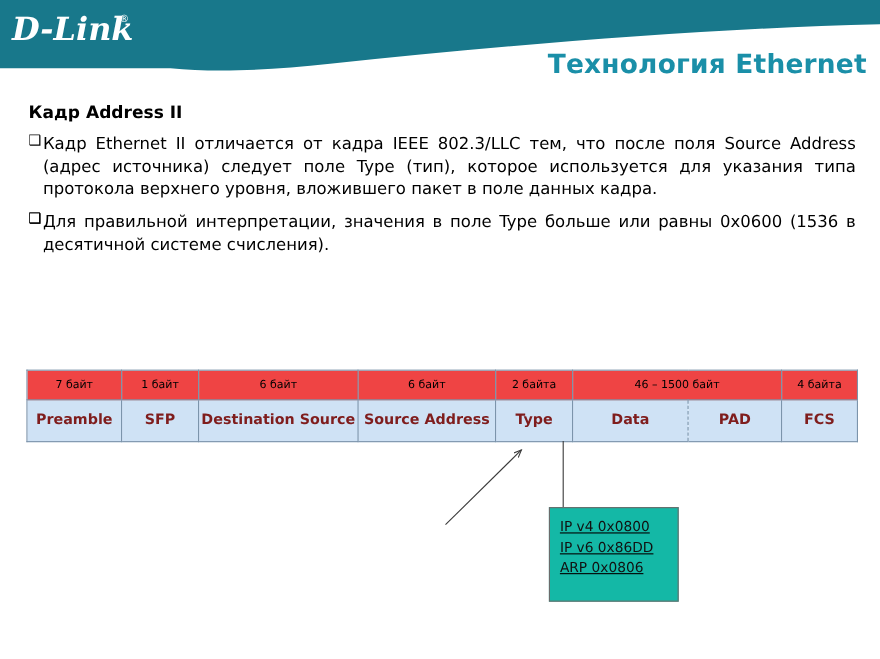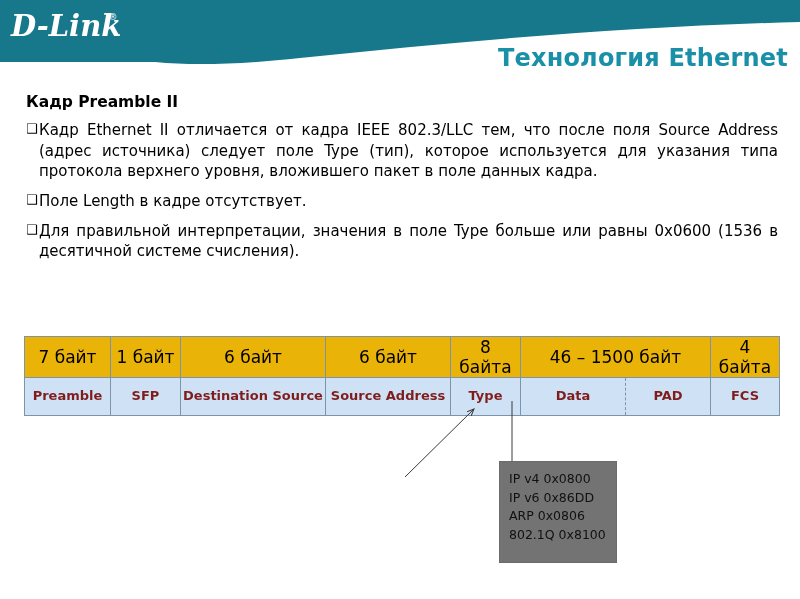--- a/index.html
+++ b/index.html
@@ -89,22 +89,22 @@
     font-family: "DejaVu Sans", sans-serif;
   }
   #frame-table td {
     border: 1px solid #7c94ab;
     text-align: center;
     vertical-align: middle;
     padding: 0 2px;
   }
   #frame-table tr.size-row td {
     height: 26px;
-    background: #eab308;
-    font-size: 17px;
+    background: #ef4444;
+    font-size: 10px;
     font-weight: normal;
     color: #000000;
   }
   #frame-table tr.field-row td {
     height: 37px;
     background: #cfe2f5;
     font-size: 13px;
     font-weight: bold;
     color: #7f1d1d;
     line-height: 1.15;
@@ -129,25 +129,26 @@
     line-height: 1.42;
     color: #1a1a1a;
     white-space: nowrap;
     font-family: "DejaVu Sans", sans-serif;
   }
   #ethertype-box {
     position: absolute;
     left: 499px;
     top: 461px;
     width: 118px;
-    height: 102px;
+    height: 86px;
     border: 1px solid #6b6b6b;
-    background: #737373;
+    background: #14b8a6;
     box-sizing: border-box;
     padding: 8px 0 0 9px;
+    text-decoration: underline;
   }
   #ethertype-box .ether-line {
     font-size: 12.5px;
     line-height: 1.48;
     color: #111111;
     white-space: nowrap;
     font-family: "DejaVu Sans", sans-serif;
   }
 </style>
 </head>
@@ -159,30 +160,29 @@
 
 <svg id="brand-logo" viewBox="0 0 300 88">
   <text x="2" y="60" font-family="DejaVu Serif, serif" font-size="58" font-weight="bold" font-style="italic" fill="#ffffff">D-Link</text>
   <text x="197" y="28" font-family="DejaVu Sans, sans-serif" font-size="18" fill="#ffffff">®</text>
 </svg>
 
 <div id="slide-title">Технология Ethernet</div>
 
 <div id="content-body">
 
-  <div id="frame-heading">Кадр Preamble II</div>
+  <div id="frame-heading">Кадр Address II</div>
 
   <p class="bullet-para">
     <span class="bullet-mark">❑</span>
     <span>Кадр Ethernet II отличается от кадра IEEE 802.3/LLC тем, что после поля Source Address (адрес источника) следует поле Type (тип), которое используется для указания типа протокола верхнего уровня, вложившего пакет в поле данных кадра.</span>
   </p>
 
   <p class="bullet-para last">
     <span class="bullet-mark">❑</span>
-    <span>Поле Length в кадре отсутствует.</span>
   </p>
 
   <p class="bullet-para">
     <span class="bullet-mark">❑</span>
     <span>Для правильной интерпретации, значения в поле Type больше или равны 0x0600 (1536 в десятичной системе счисления).</span>
   </p>
 
 </div>
 
 <table id="frame-table">
@@ -195,21 +195,21 @@
     <col style="width:105px">
     <col style="width:85px">
     <col style="width:69px">
   </colgroup>
   <tbody>
       <tr class="size-row">
     <td>7 байт</td>
     <td>1 байт</td>
     <td>6 байт</td>
     <td>6 байт</td>
-    <td>8 байта</td>
+    <td>2 байта</td>
     <td colspan="2">46 – 1500 байт</td>
     <td>4 байта</td>
   </tr>
   <tr class="field-row">
     <td>Preamble</td>
     <td>SFP</td>
     <td>Destination Source</td>
     <td>Source Address</td>
     <td>Type</td>
     <td class="data-cell">Data</td>
@@ -229,14 +229,13 @@
   <path d="M512,401 L512,461" stroke="#3a3a3a" stroke-width="1" fill="none"></path>
 </svg>
 
 <div id="callout-note">
 </div>
 
 <div id="ethertype-box">
   <div class="ether-line">IP v4 0x0800</div>
   <div class="ether-line">IP v6 0x86DD</div>
   <div class="ether-line">ARP 0x0806</div>
-  <div class="ether-line">802.1Q 0x8100</div>
 </div>
 
 </body></html>

